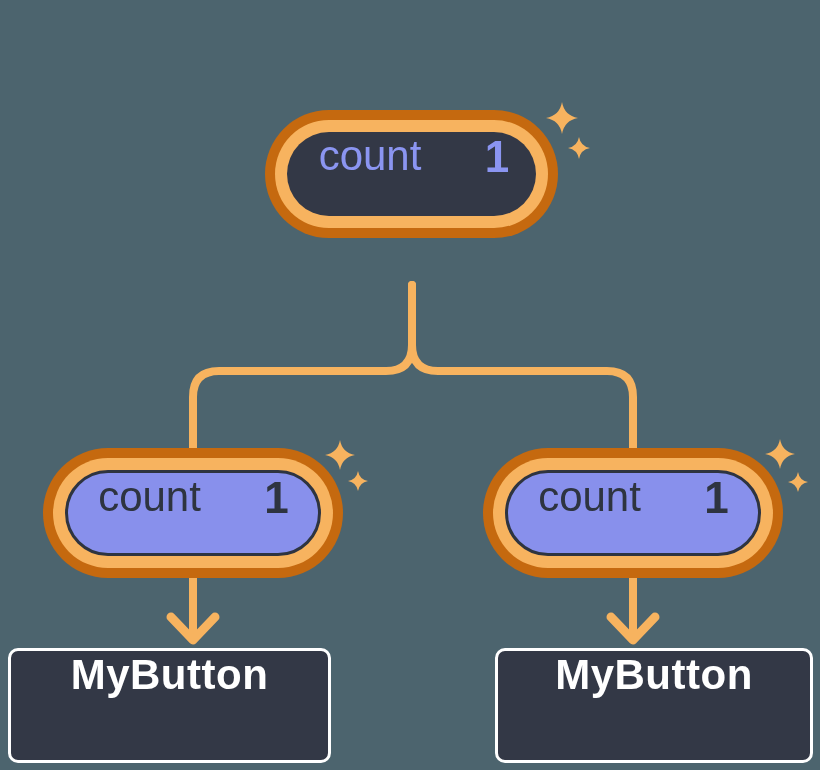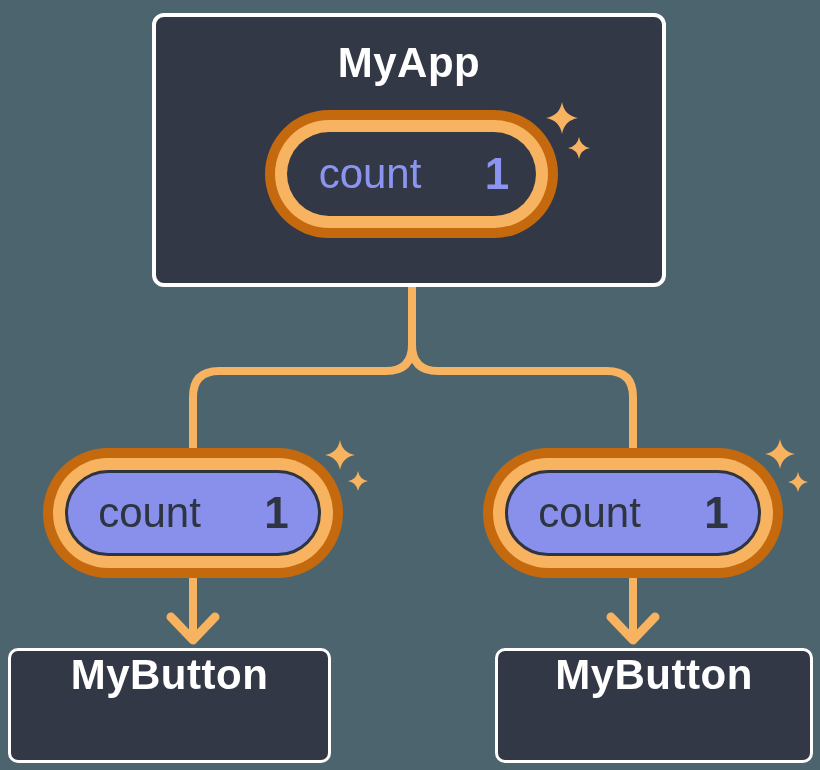--- a/index.html
+++ b/index.html
@@ -37,21 +37,21 @@
   }
   .card-root .card-title{position:absolute; left:0; right:0; top:22px;}
 
   .pill{
     position:absolute; z-index:3; box-sizing:border-box;
     background:var(--orange-dark); border-radius:999px; padding:10px;
   }
   .pill-mid{box-sizing:border-box; height:100%; background:var(--orange-light); border-radius:999px; padding:12px;}
   .pill-inner{
     box-sizing:border-box; height:100%; border-radius:999px; overflow:hidden;
-    display:flex; align-items:center;
+    display:flex; align-items:flex-start;
   }
   .pill-root{left:265px; top:110px; width:293px; height:128px;}
   .pill-child-left{left:43px; top:448px; width:300px; height:130px;}
   .pill-child-right{left:483px; top:448px; width:300px; height:130px;}
 
   .pill-dark .pill-inner{background:var(--panel);}
   .pill-purple .pill-inner{background:var(--purple); border:3px solid var(--ink);}
 
   .pill-label{flex:1; display:flex; align-items:center; justify-content:center;
     font-size:42px; font-weight:500; white-space:nowrap;}
@@ -72,23 +72,20 @@
 
   <svg class="layer lines" viewBox="0 0 820 770">
     <path class="conn" d="M193,452 L193,397 Q193,371 219,371 L386,371 Q412,371 412,345 L412,285"></path>
     <path class="conn" d="M633,452 L633,397 Q633,371 607,371 L438,371 Q412,371 412,345 L412,285"></path>
     <path class="conn" d="M193,570 L193,638"></path>
     <path class="arrowhead" d="M171,617 L193,640 L215,617"></path>
     <path class="conn" d="M633,570 L633,638"></path>
     <path class="arrowhead" d="M611,617 L633,640 L655,617"></path>
   </svg>
 
-  <div class="card card-root">
-    <div class="card-title">MyApp</div>
-  </div>
 
   <div class="pill pill-dark pill-root">
     <div class="pill-mid">
       <div class="pill-inner">
         <span class="pill-label">count</span>
         <span class="pill-divider"></span>
         <span class="pill-value">1</span>
       </div>
     </div>
   </div>

